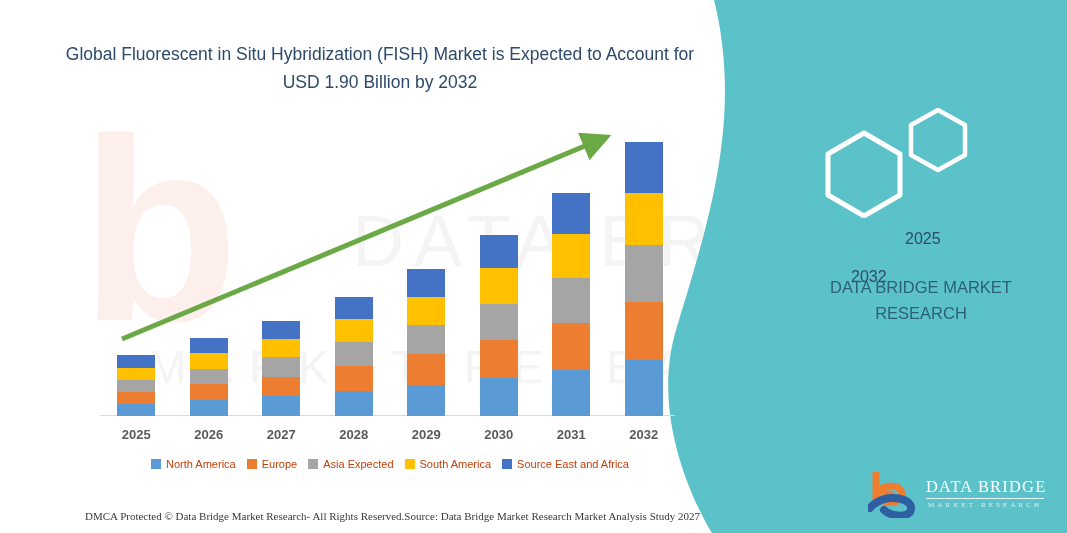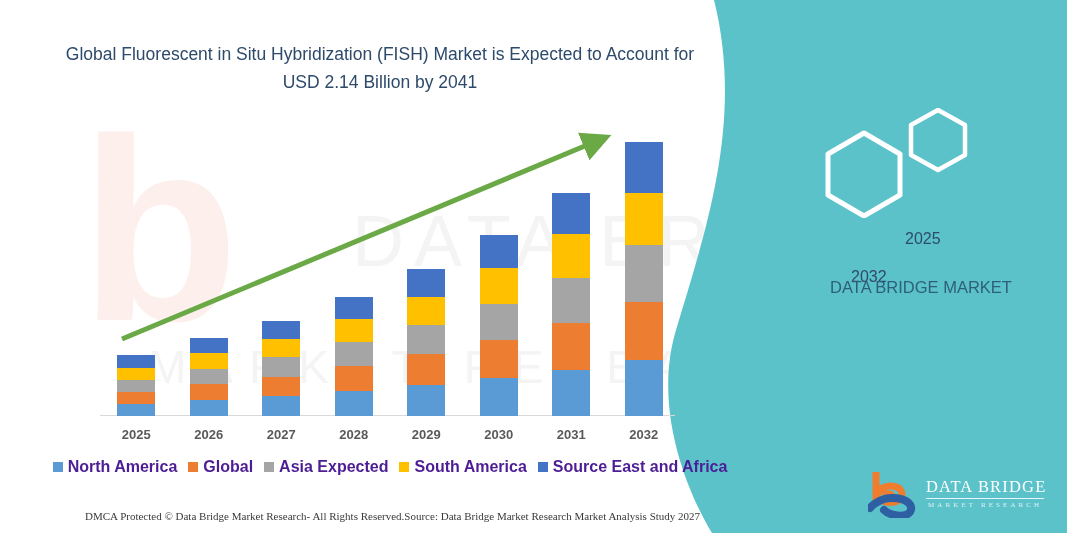--- a/index.html
+++ b/index.html
@@ -70,21 +70,21 @@
   }
 
   
   .legend{
     position:absolute;left:100px;top:458px;width:580px;
     display:flex;justify-content:center;align-items:center;gap:11px;
     flex-wrap:nowrap;
   }
   .legend-item{display:flex;align-items:center;gap:5px;white-space:nowrap;}
   .legend-swatch{width:10px;height:10px;display:inline-block;}
-  .legend-label{font-size:16px;font-weight:700;color:#4c1d95;}
+  .legend-label{font-size:11px;font-weight:400;color:#c2410c;}
 
   
   .arrow-svg{position:absolute;left:0;top:0;width:780px;height:533px;pointer-events:none;}
 
   
   .footer{
     position:absolute;left:85px;top:506px;width:600px;height:20px;
     display:flex;justify-content:space-between;align-items:center;
   }
   .footer-text{
@@ -136,21 +136,21 @@
     <div class="wm-line wm-top">DATA BRIDGE</div>
     <div class="wm-line wm-bottom">MARKET RESEARCH</div>
   </div>
 
   <div class="teal-panel">
     <svg width="1067" height="533" viewBox="0 0 1067 533" xmlns="http://www.w3.org/2000/svg">
       <path d="M 714 0 L 1067 0 L 1067 533 L 712 533 C 712 533 646 430 676 330 C 706 230 744 120 714 0 Z" fill="#5BC2CA"></path>
     </svg>
   </div>
 
-  <div class="chart-title">Global Fluorescent in Situ Hybridization (FISH) Market is Expected to Account for USD 2.14 Billion by 2041</div>
+  <div class="chart-title">Global Fluorescent in Situ Hybridization (FISH) Market is Expected to Account for USD 1.90 Billion by 2032</div>
 
   <svg class="arrow-svg">
     <defs>
       <marker id="ah" markerWidth="6" markerHeight="6" refX="1.8" refY="3" orient="auto">
         <path d="M0,0 L6,3 L0,6 Z" fill="#6AA945"></path>
       </marker>
     </defs>
     <line x1="122" y1="339" x2="592" y2="143" stroke="#6AA945" stroke-width="5" marker-end="url(#ah)"></line>
   </svg>
 
@@ -242,21 +242,21 @@
       <div class="xlabel">2032</div>
     </div>
 
   <div class="legend" id="legend">
       <div class="legend-item">
         <span class="legend-swatch" style="background: rgb(91, 155, 213);"></span>
         <span class="legend-label">North America</span>
       </div>
       <div class="legend-item">
         <span class="legend-swatch" style="background: rgb(237, 125, 49);"></span>
-        <span class="legend-label">Global</span>
+        <span class="legend-label">Europe</span>
       </div>
       <div class="legend-item">
         <span class="legend-swatch" style="background: rgb(165, 165, 165);"></span>
         <span class="legend-label">Asia Expected</span>
       </div>
       <div class="legend-item">
         <span class="legend-swatch" style="background: rgb(255, 192, 0);"></span>
         <span class="legend-label">South America</span>
       </div>
       <div class="legend-item">
@@ -275,20 +275,21 @@
     <svg width="200" height="110" viewBox="0 0 200 110" xmlns="http://www.w3.org/2000/svg">
       <polygon points="101,17 128,2 155,17 155,47 128,62 101,47" fill="none" stroke="#ffffff" stroke-width="4.5" stroke-linejoin="round"></polygon>
       <polygon points="18,46 54,25 90,46 90,87 54,108 18,87" fill="none" stroke="#ffffff" stroke-width="5" stroke-linejoin="round"></polygon>
     </svg>
     <div class="hex-text hex-2025-text">2025</div>
     <div class="hex-text hex-2032-text">2032</div>
   </div>
 
   <div class="brand-lines">
     <div>DATA BRIDGE MARKET</div>
+    <div>RESEARCH</div>
   </div>
 
   <div class="logo">
     <svg width="56" height="46" viewBox="0 0 56 46" xmlns="http://www.w3.org/2000/svg">
       <path d="M8 2 L8 30 C8 30 8 14 22 14 C34 14 36 22 32 27 C28 32 18 30 18 30 L18 22 C18 22 24 21 24 24 C24 26 20 26 20 26" fill="none" stroke="#F07C2E" stroke-width="7" stroke-linecap="square"></path>
       <path d="M2 36 C2 36 10 26 24 26 C40 26 46 34 42 40 C37 46 22 44 16 38" fill="none" stroke="#2E5FA3" stroke-width="8" stroke-linecap="round"></path>
     </svg>
     <div class="logo-text-main">DATA BRIDGE</div>
     <div class="logo-rule"></div>
     <div class="logo-text-sub">MARKET RESEARCH</div>

